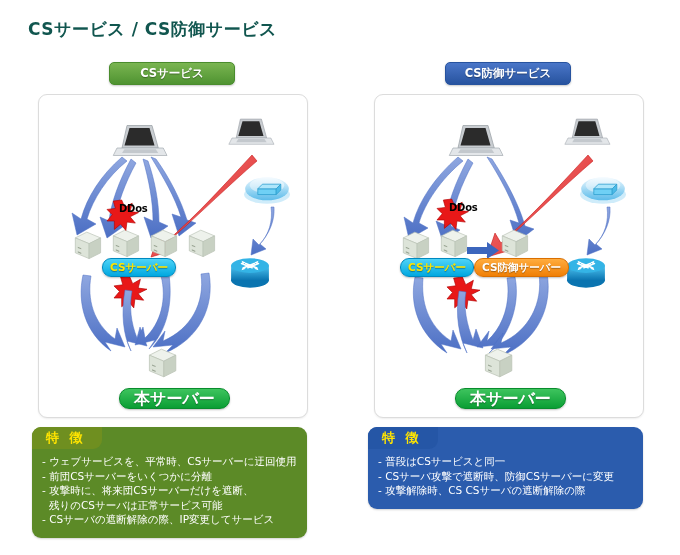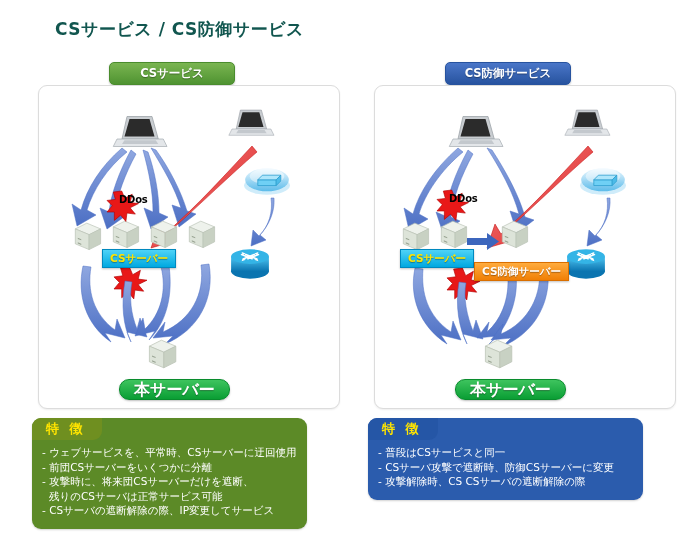--- a/index.html
+++ b/index.html
@@ -7,54 +7,52 @@
     width:680px;height:555px;
     background:#ffffff;
     font-family:"DejaVu Sans","Liberation Sans",sans-serif;
     overflow:hidden;
     position:relative;
   }
   .page-title{
     position:absolute;left:28px;top:18px;
     font-size:17px;font-weight:bold;color:#11564f;
     letter-spacing:.5px;
-    margin-left:27px;
   }
 
   
   .col{position:absolute;top:62px;width:300px;}
   .col-left{left:22px;}
   .col-right{left:358px;}
 
   
   .pill-head{
     display:block;margin:0 auto;width:124px;height:21px;
     border-radius:5px;text-align:center;line-height:21px;
     font-size:11.5px;font-weight:bold;color:#ffffff;
     text-shadow:0 1px 1px rgba(0,0,0,.35);
     box-shadow:0 1px 2px rgba(0,0,0,.22);
   }
   .pill-green{background:linear-gradient(#7ab551,#4f9331);border:1px solid #4a8c2d;}
   .pill-blue{background:linear-gradient(#4a76c8,#27539f);border:1px solid #27539f;}
 
   
   .frame{
-    position:relative;
+    position:relative;margin-top:9px;
     width:268px;height:322px;margin-left:16px;
     background:#ffffff;border:1px solid #dcdcdc;border-radius:9px;
     box-shadow:0 1px 2px rgba(0,0,0,.07);
     overflow:hidden;
-    padding-left:32px;
   }
   .frame svg{position:absolute;left:0;top:0;}
 
   
   .lbl{
     position:absolute;height:17px;line-height:17px;
-    border-radius:0;font-size:10.5px;font-weight:bold;
+    border-radius:9px;font-size:10.5px;font-weight:bold;
     text-align:center;white-space:nowrap;padding:0 7px;
     box-shadow:0 1px 2px rgba(0,0,0,.25);
   }
   .lbl-cs{background:linear-gradient(#4fd3f7,#00a8e0);border:1px solid #0089bf;color:#ffe400;
           text-shadow:0 1px 1px rgba(0,0,0,.35);}
   .lbl-def{background:linear-gradient(#ffac3e,#f07f05);border:1px solid #d96f00;color:#ffffff;
           text-shadow:0 1px 1px rgba(0,0,0,.35);}
   .lbl-main{background:linear-gradient(#3ec45e,#0a9e34);border:1px solid #098c2d;color:#ffffff;
           text-shadow:0 1px 1px rgba(0,0,0,.35);height:19px;line-height:19px;border-radius:10px;
           font-size:16px;padding:0 14px;}
@@ -309,21 +307,21 @@
 
       <g transform="translate(108,253) scale(1.2)">
           <use href="#srvbox"></use>
         </g>
     </svg>
 
     <div class="ddos" style="left:74px;top:107px;">DDos</div>
 
     <div class="lbl lbl-cs" style="left:25px;top:163px;">CSサーバー</div>
 
-    <div class="lbl lbl-def" style="left:99px;top:176px;">CS防御サーバー</div>
+    <div class="lbl lbl-def" style="left:99px;top:163px;">CS防御サーバー</div>
 
     <div class="lbl lbl-main" style="left:80px;top:293px;">本サーバー</div>
   </div>
 
   <div class="feat feat-blue">
     <span class="feat-tab tab-blue">特 徴</span>
     <ul>
       <li>- 普段はCSサービスと同一</li>
       <li>- CSサーバ攻撃で遮断時、防御CSサーバーに変更</li>
       <li>-  攻撃解除時、CS CSサーバの遮断解除の際</li>

